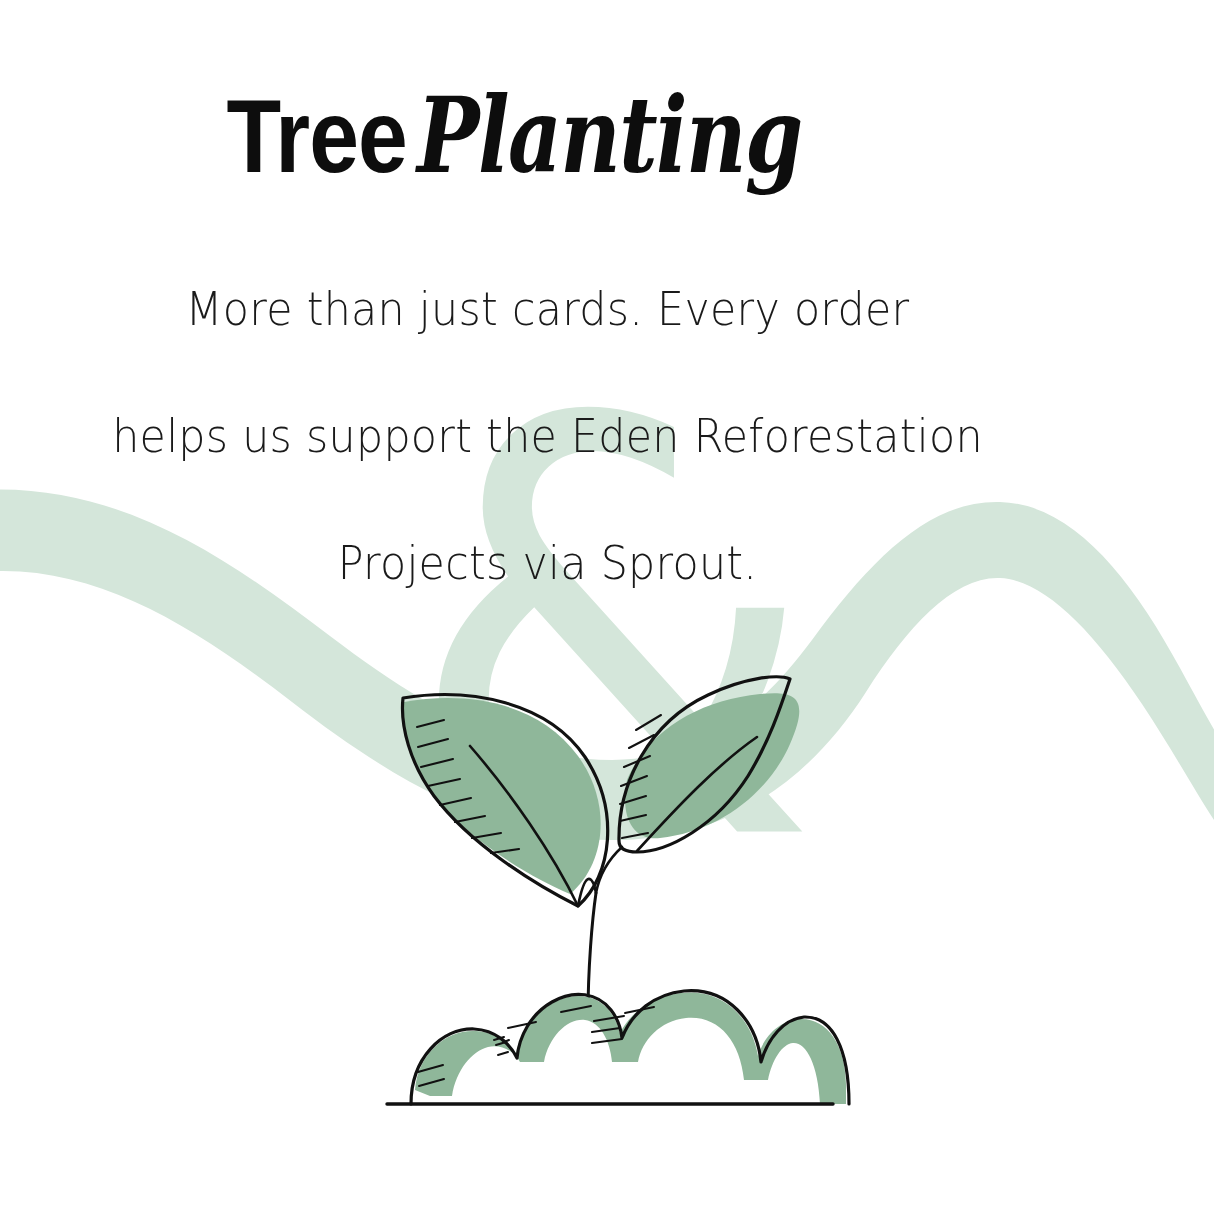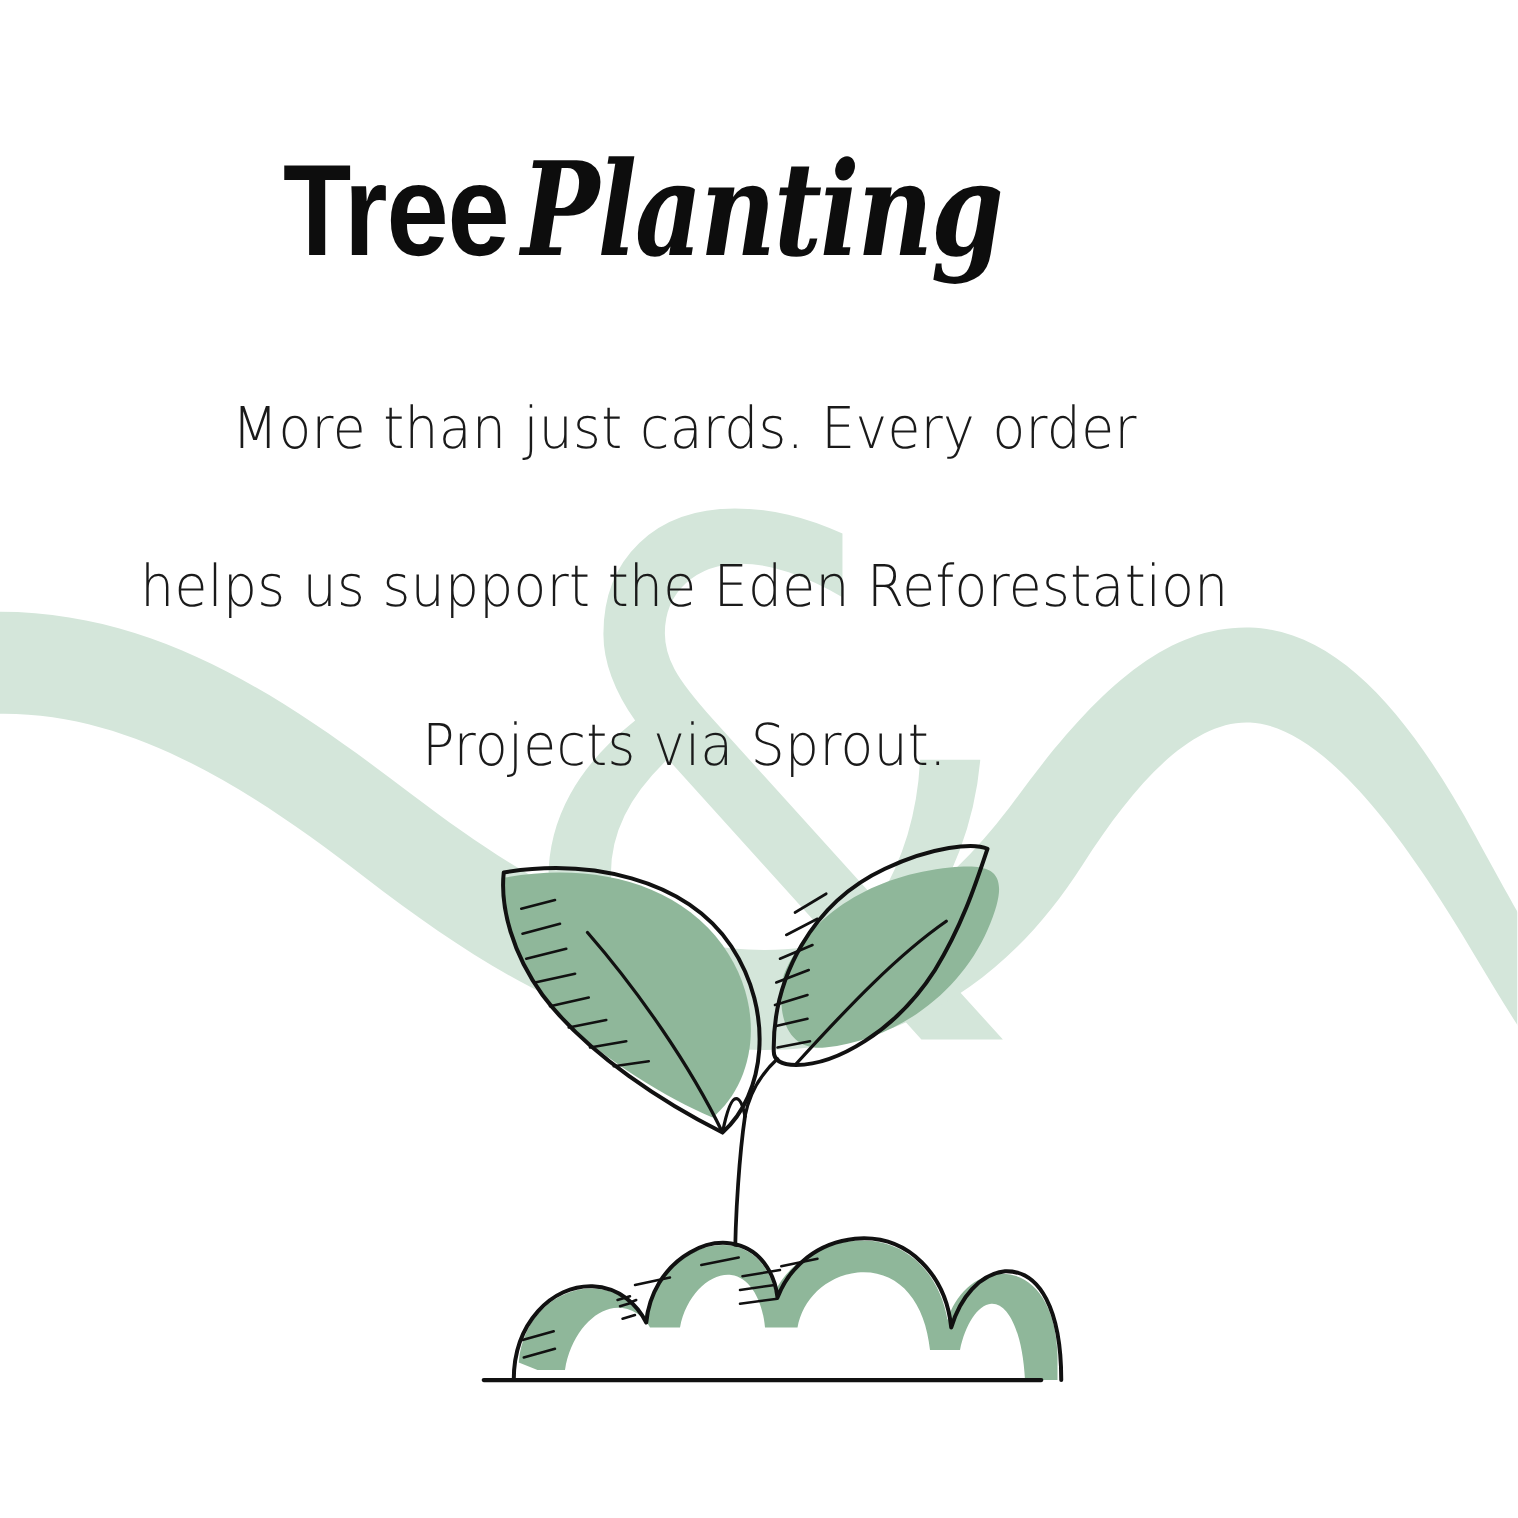--- a/index.html
+++ b/index.html
@@ -30,21 +30,20 @@
   }
 
   
   #text-block {
     position: absolute;
     left: 0;
     top: 0;
     width: 1095px;
     z-index: 3;
     text-align: center;
-    margin-top: 32px;
   }
 
   #headline {
     margin: 0;
     padding-top: 84px;
     line-height: 1.0;
     white-space: nowrap;
     color: #0d0d0d;
   }
   #headline .word-bold {

